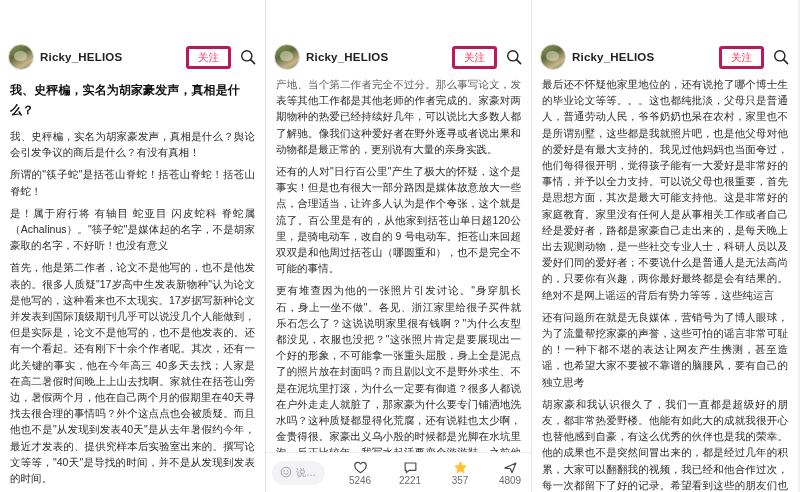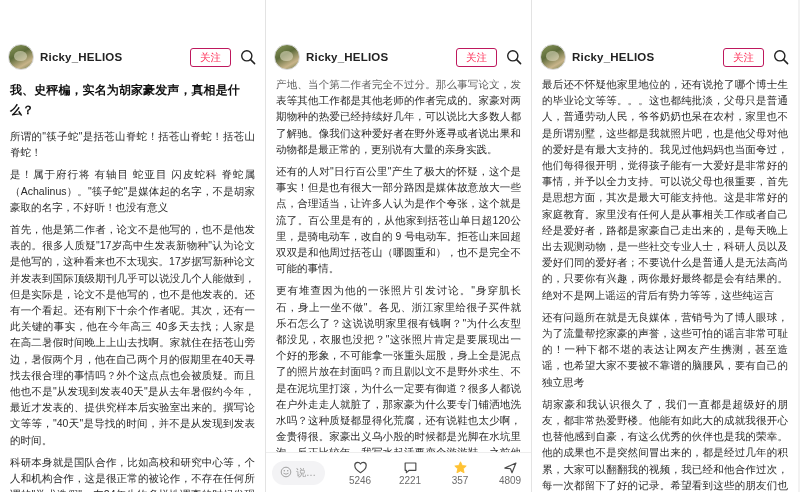--- a/index.html
+++ b/index.html
@@ -68,21 +68,21 @@
     letter-spacing: 0.2px;
     white-space: nowrap;
     overflow: hidden;
     text-overflow: ellipsis;
     flex: 1 1 auto;
   }
   .follow-btn {
     flex: 0 0 auto;
     font-size: 10.5px;
     color: #fe2c55;
-    border: 1px solid #be185d;
+    border: 3px solid #be185d;
     border-radius: 3px;
     padding: 2px 9px;
     background: #ffffff;
     line-height: 13px;
     white-space: nowrap;
   }
   .search-icon {
     flex: 0 0 auto;
     width: 18px;
     height: 18px;
@@ -192,20 +192,21 @@
       <div class="search-icon">
         <svg width="18" height="18" viewBox="0 0 18 18">
           <circle cx="7.8" cy="7.8" r="5.1" fill="none" stroke="#222" stroke-width="1.4"></circle>
           <line x1="11.6" y1="11.6" x2="15.6" y2="15.6" stroke="#222" stroke-width="1.5" stroke-linecap="round"></line>
         </svg>
       </div>
     </div>
     <div class="panel-body cut">
       <div class="article">
         <div class="headline">我、史秤楄，实名为胡家豪发声，真相是什么？</div>
+        <p class="para">我、史秤楄，实名为胡家豪发声，真相是什么？舆论会引发争议的商后是什么？有没有真相！</p>
         <p class="para">所谓的"筷子蛇"是括苍山脊蛇！括苍山脊蛇！括苍山脊蛇！</p>
         <p class="para">是！属于府行将 有轴目 蛇亚目 闪皮蛇科 脊蛇属（Achalinus）。"筷子蛇"是媒体起的名字，不是胡家豪取的名字，不好听！也没有意义</p>
         <p class="para">首先，他是第二作者，论文不是他写的，也不是他发表的。很多人质疑"17岁高中生发表新物种"认为论文是他写的，这种看来也不太现实。17岁据写新种论文并发表到国际顶级期刊几乎可以说没几个人能做到，但是实际是，论文不是他写的，也不是他发表的。还有一个看起。还有刚下十余个作者呢。其次，还有一此关键的事实，他在今年高三 40多天去找；人家是在高二暑假时间晚上上山去找啊。家就住在括苍山旁边，暑假两个月，他在自己两个月的假期里在40天寻找去很合理的事情吗？外个这点点也会被质疑。而且他也不是"从发现到发表40天"是从去年暑假约今年，最近才发表的、提供究样本后实验室出来的。撰写论文等等，"40天"是导找的时间，并不是从发现到发表的时间。</p>
         <p class="para">科研本身就是国队合作，比如高校和研究中心等，个人和机构合作，这是很正常的被论作，不存在任何所谓的"学术造假"。在24年生物多样性调查的时候发现了所新物种。而胡家豪所做的，是拍摄活体（有人质疑是一张清晰照片都没有，这个只能是网络环境，许多平台不让发契类照片或者限流，没办法只能照明。这更能反映出正面科普的重要性！以及生魂照片。提供样本（这个最要！他岁岁苦苦那40多天寻找，提供了这些个样本，不是超级研究等都非常重要），以及提供模式标本（第三个篇章完全不过分，那么顶层记者</p>
       </div>
     </div>
   </div>
 
   <div class="panel">
     <div class="topbar">

